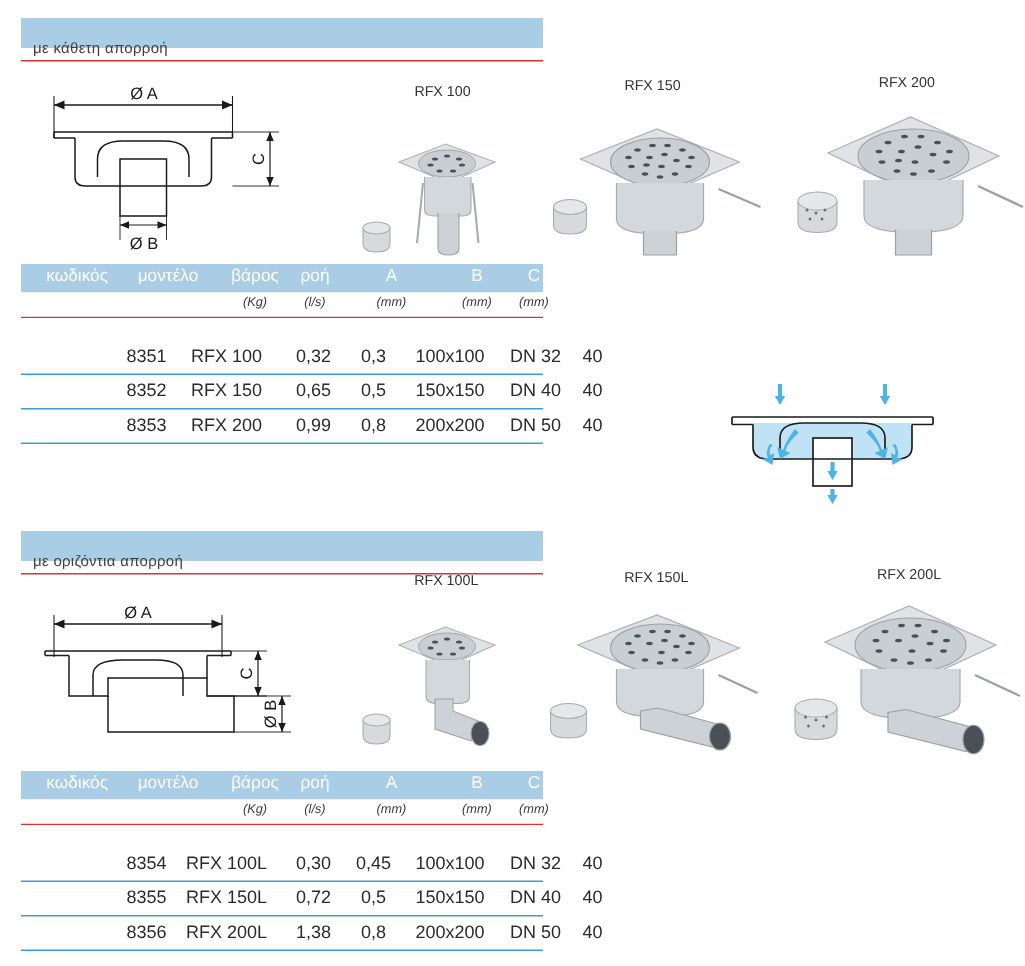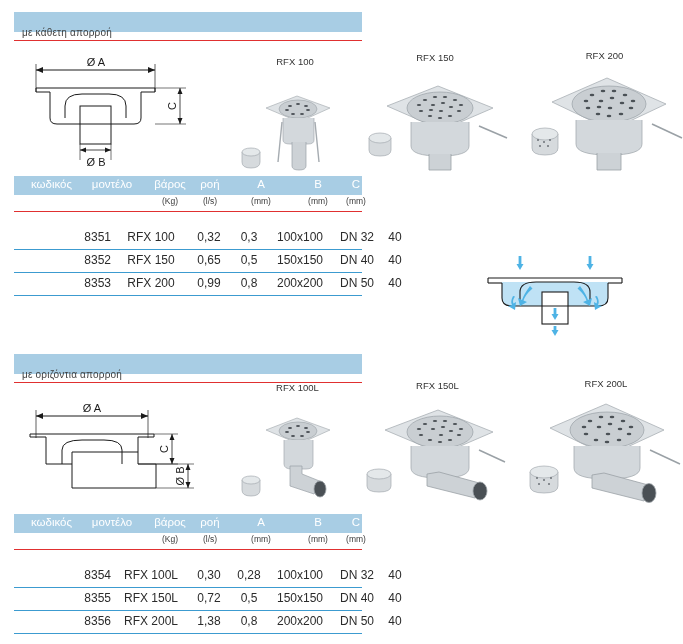--- a/index.html
+++ b/index.html
@@ -99,20 +99,21 @@
     position: relative;
     height: 16px;
     background: #ffffff;
   }
   .units .u {
     position: absolute;
     top: 1px;
     font-size: 8.5px;
     color: #3a3a3a;
     white-space: nowrap;
+    font-style: italic;
   }
   .head-rule {
     height: 0;
     border-top: 1.3px solid #e03030;
   }
   .gap-row { height: 15px; }
   .trow {
     position: relative;
     height: 22px;
     border-bottom: 1.1px solid #3c9bd0;
@@ -528,21 +529,21 @@
       <span class="u c5">(mm)</span>
       <span class="u c6">(mm)</span>
     </div>
     <div class="head-rule"></div>
     <div class="gap-row"></div>
 
     <div class="trow">
       <span class="td c0">8354</span>
       <span class="td c1">RFX 100L</span>
       <span class="td c2">0,30</span>
-      <span class="td c3">0,28</span>
+      <span class="td c3">0,45</span>
       <span class="td c4">100x100</span>
       <span class="td c5">DN 32</span>
       <span class="td c6">40</span>
     </div>
     <div class="trow">
       <span class="td c0">8355</span>
       <span class="td c1">RFX 150L</span>
       <span class="td c2">0,72</span>
       <span class="td c3">0,5</span>
       <span class="td c4">150x150</span>

